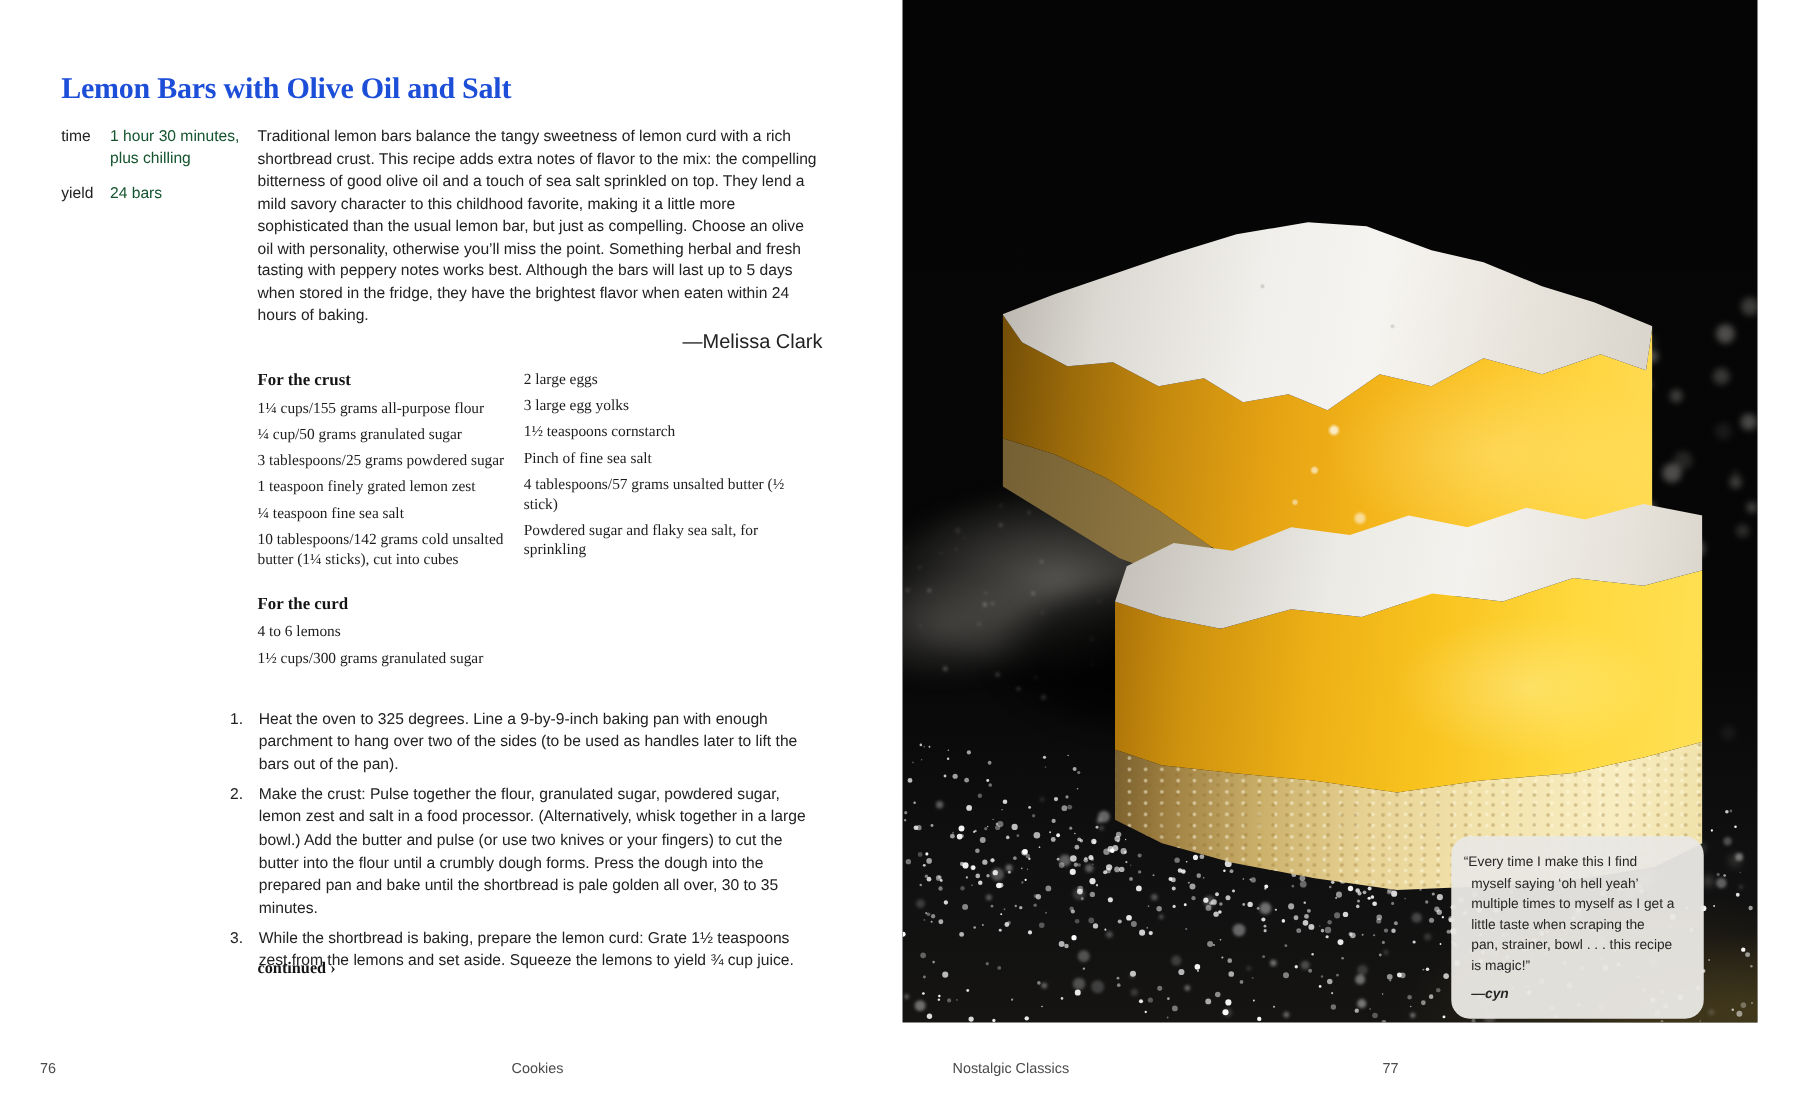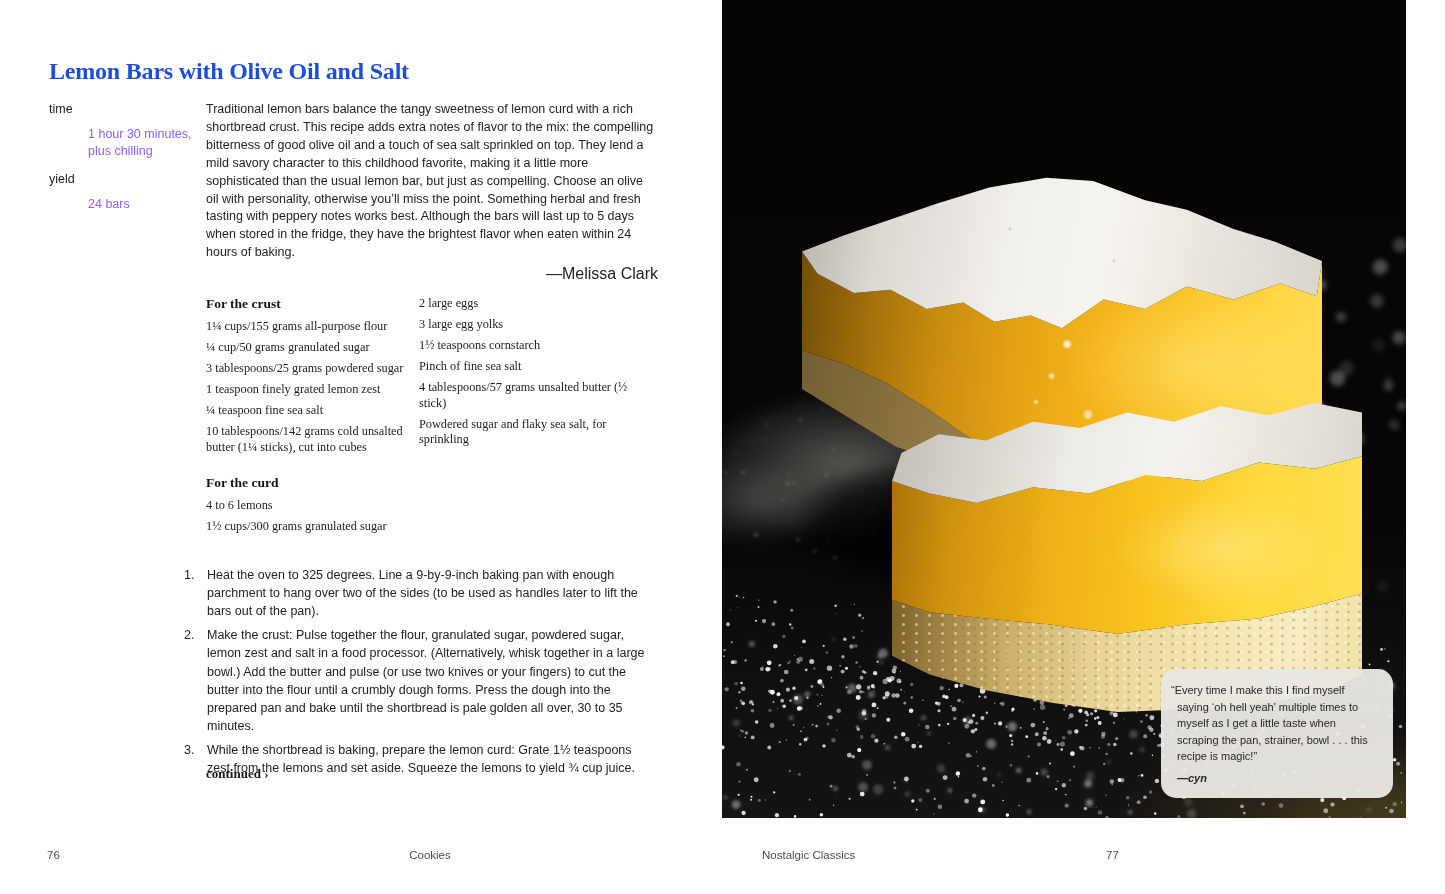--- a/index.html
+++ b/index.html
@@ -9,39 +9,39 @@
   }
   
   .title{
     position:absolute;left:49px;top:42px;width:640px;
     font-family:"Liberation Serif","DejaVu Serif",serif;
     font-size:24px;font-weight:600;letter-spacing:-0.2px;color:#1d4ed8;
   }
   .meta{position:absolute;left:49px;top:101px;width:150px;font-size:12.5px;line-height:17px;}
   .meta-row{display:flex;margin-bottom:11px;}
   .meta-label{width:39px;flex:none;color:#222;}
-  .meta-value{width:118px;color:#8b5cf6;margin-top:25px;}
+  .meta-value{width:118px;color:#14532d;}
   .intro-block{position:absolute;left:206px;top:101px;width:452px;}
   .intro{margin:0;font-size:12.5px;line-height:17.9px;color:#222;}
   .attribution{margin:3px 0 0 0;font-size:16px;line-height:17.9px;text-align:right;color:#222;}
   .ingredients{position:absolute;left:206px;top:296px;width:452px;display:flex;
     font-family:"Liberation Serif","DejaVu Serif",serif;}
   .ing-col{width:213px;flex:none;}
   .ing-header{font-size:13.5px;font-weight:700;color:#141414;margin:0 0 7px 0;line-height:16px;}
   .ing-header.spaced{margin-top:20px;}
   .ing-item{font-size:12.3px;line-height:15.5px;color:#1c1c1c;margin:0 0 5.5px 0;}
   .steps{position:absolute;left:184px;top:566px;width:470px;margin:0;padding:0;list-style:none;}
   .steps li{position:relative;padding-left:23px;margin-bottom:5.5px;font-size:12.5px;line-height:18.2px;color:#222;}
   .steps .num{position:absolute;left:0;top:0;}
   .continued{
     position:absolute;left:206px;top:766px;width:448px;text-align:left;
     font-family:"Liberation Serif","DejaVu Serif",serif;font-size:13px;font-weight:600;color:#141414;
   }
   .footer-item{position:absolute;top:849px;font-size:11.5px;color:#4a4a4a;}
-  #footer-left-num{left:47px;}
+  #footer-left-num{left:32px;}
   #footer-left-sec{left:206px;width:448px;text-align:center;}
   #footer-right-sec{left:762px;}
   #footer-right-num{left:1106px;width:300px;text-align:left;}
 
   
   .photo{
     position:absolute;left:722px;top:0;width:684px;height:818px;overflow:hidden;
     background:
       radial-gradient(ellipse 300px 160px at 88% 101%, rgba(95,78,32,0.45), transparent 70%),
       radial-gradient(ellipse 200px 90px at 100% 99%, rgba(120,104,40,0.35), transparent 70%),
@@ -103,21 +103,21 @@
   .bot-crust{
     clip-path:polygon(0% 64%,8% 68%,20% 70%,34% 72%,48% 75%,62% 72%,78% 70%,90% 66%,100% 62%,100% 88%,92% 94%,80% 97%,64% 99%,48% 100%,34% 97%,20% 93%,8% 88%,0% 82%);
     background-image:
       radial-gradient(circle, rgba(140,105,40,0.32) 1px, transparent 1.9px),
       radial-gradient(circle, rgba(255,250,228,0.5) 1px, transparent 1.9px),
       linear-gradient(95deg,#6b5426 0%,#9c7d40 12%,#cbb06a 28%,#e7d294 45%,#f3e4ae 65%,#f8edc2 85%,#f0e1a8 100%);
     background-size:11px 8px,13px 9px,100% 100%;
     background-position:0 0,5px 4px,0 0;
   }
   .quote-card{
-    position:absolute;left:439px;top:669px;width:232px;min-height:117px;box-sizing:border-box;
+    position:absolute;left:439px;top:669px;width:202px;min-height:117px;box-sizing:border-box;
     background:rgba(233,231,227,0.96);border-radius:15px;padding:13px 23px 12px 16px;
   }
   .quote-text{margin:0;font-size:11px;line-height:16.6px;color:#262626;text-indent:-6px;}
   .quote-attr{margin:5px 0 0 0;font-size:11px;line-height:16px;font-weight:700;color:#262626;font-style:italic;}
 </style>
 </head>
 <body>
 
 <div class="spread">
 

